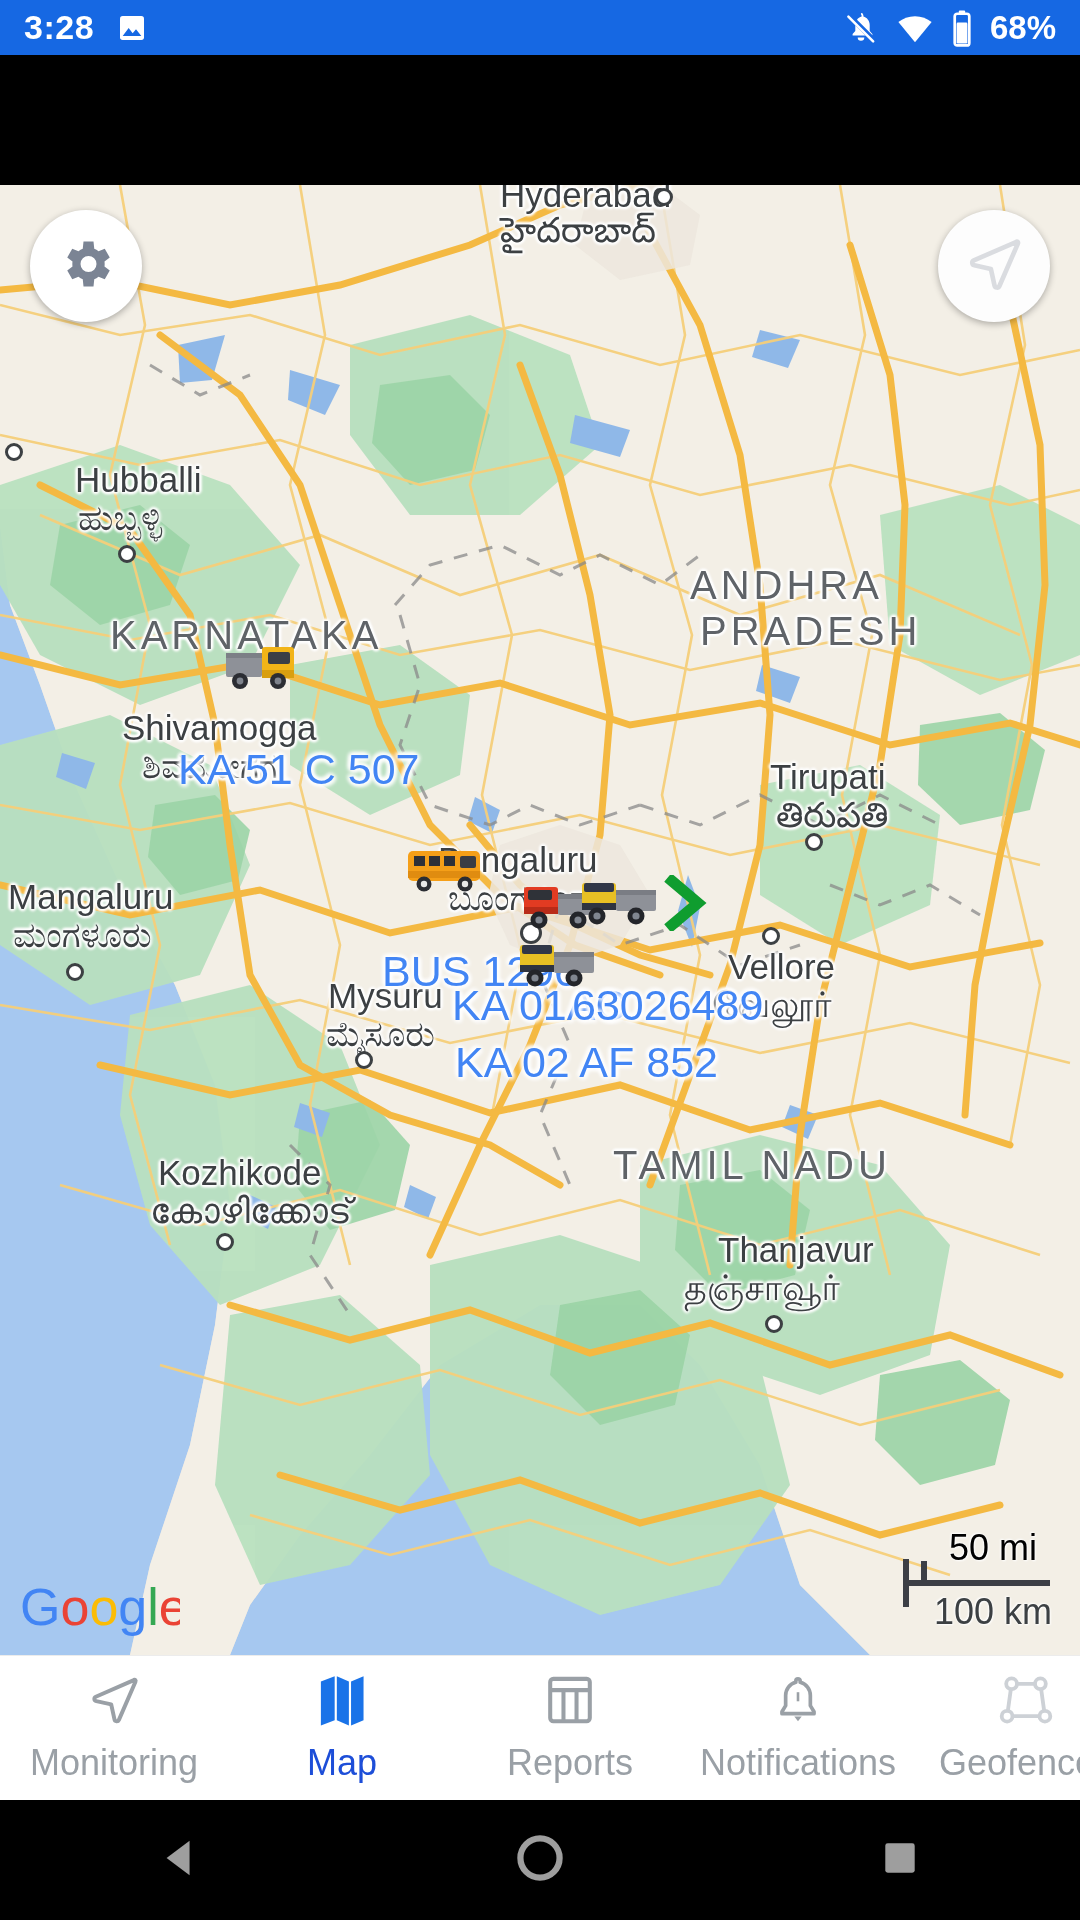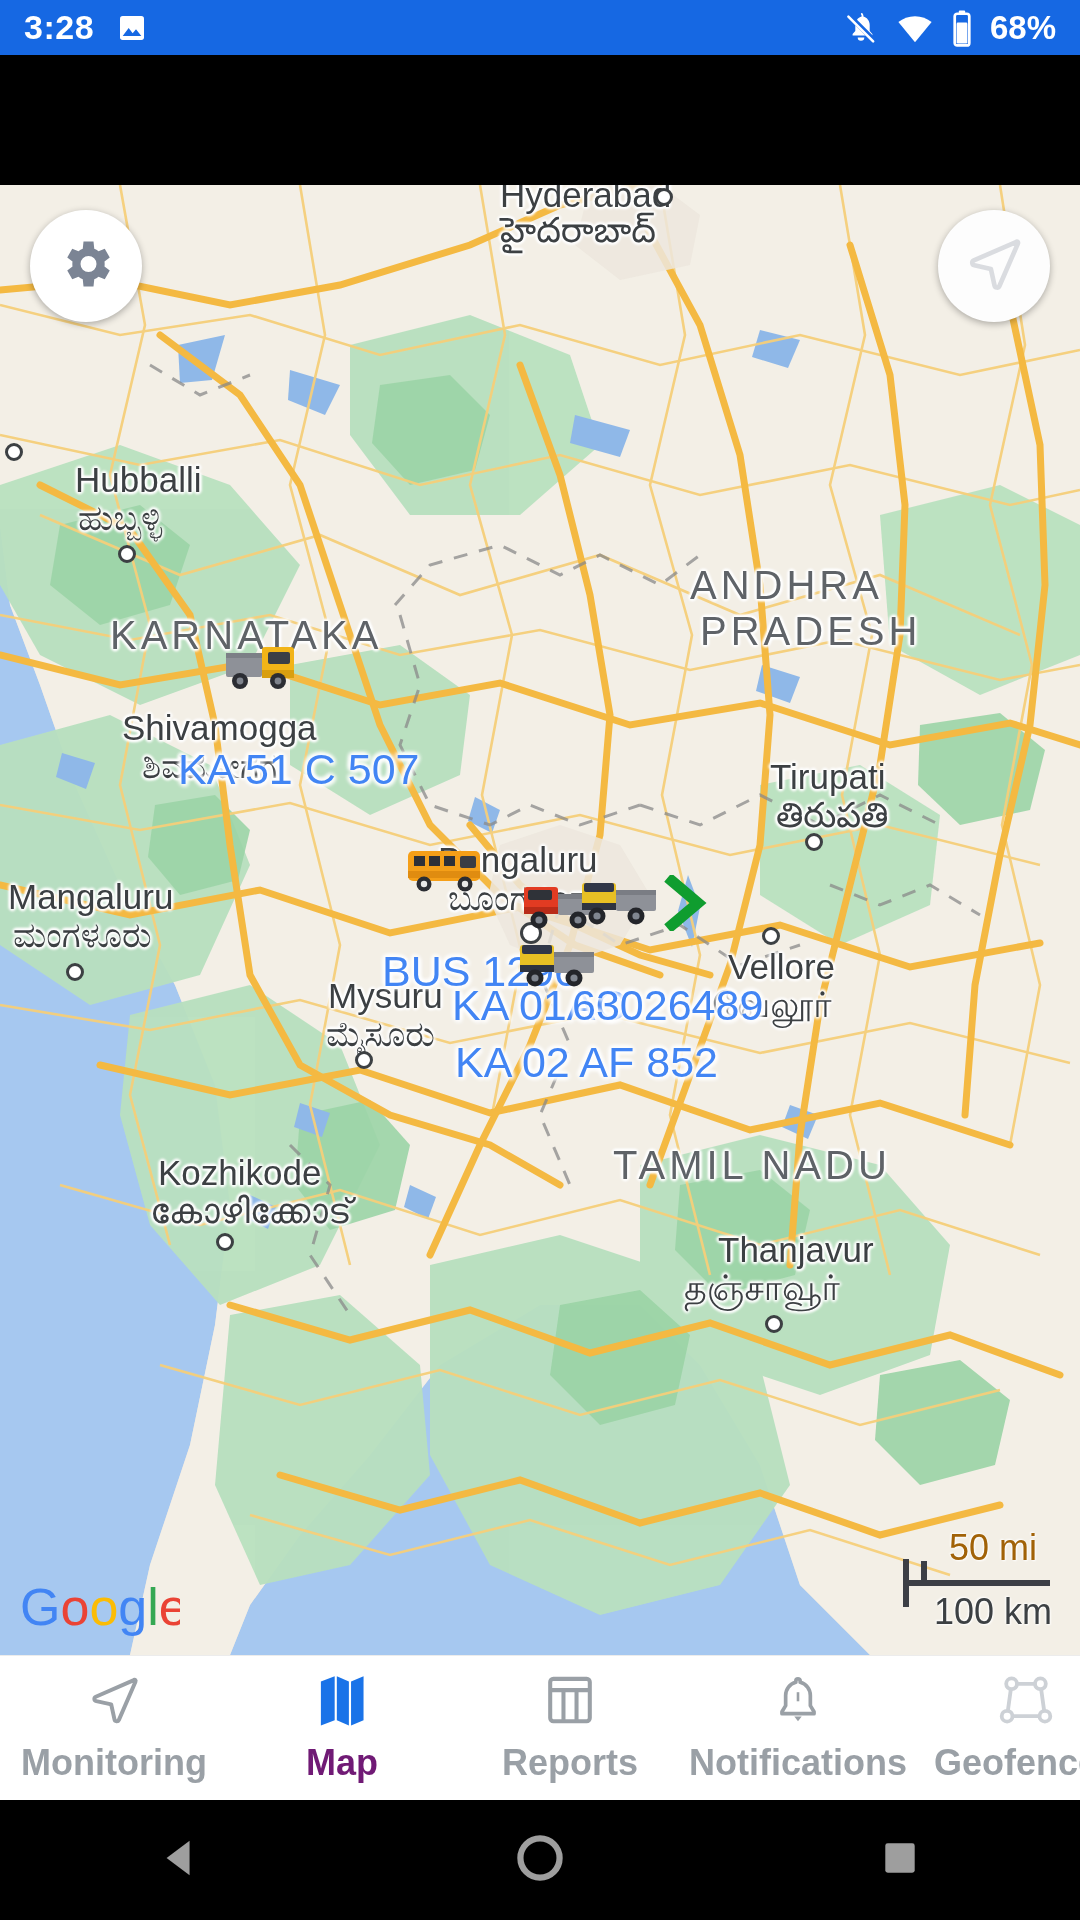--- a/index.html
+++ b/index.html
@@ -58,35 +58,35 @@
                            0 -2px 4px #fff, 2px 2px 4px #fff, -2px -2px 4px #fff; }
 
   .citydot { position:absolute; width:18px; height:18px; border-radius:50%;
              background:#fff; border:3px solid #3c4043; }
 
   
   .vmark { position:absolute; }
 
   
   .scalebar { position:absolute; right:28px; bottom:22px; text-align:center; }
-  .sb-mi  { font-size:36px; color:#a16207; text-shadow:1px 1px 2px #fff,-1px -1px 2px #fff; }
+  .sb-mi  { font-size:36px; color:#000000; text-shadow:1px 1px 2px #fff,-1px -1px 2px #fff; }
   .sb-km  { font-size:36px; color:#3c4043; text-shadow:1px 1px 2px #fff,-1px -1px 2px #fff; }
   .sb-line{ position:relative; height:6px; }
 
   
   .glogo { position:absolute; left:20px; bottom:18px; font-size:0; }
 
   
   .bottomnav { position:absolute; top:1655px; left:0; width:1080px; height:145px;
                background:#fff; display:flex; align-items:center;
                border-top:1px solid #ececec; overflow:hidden; }
   .navitem { flex:0 0 228px; display:flex; flex-direction:column;
              align-items:center; justify-content:center; gap:10px; height:100%; }
-  .navlabel { font-size:36px; color:#9aa0a6;font-weight:bold; }
-  .navitem.active .navlabel { color:#701a75;text-align:center; }
+  .navlabel { font-size:36px; color:#9aa0a6; }
+  .navitem.active .navlabel { color:#1d4ed8;text-align:center; }
 
   
   .androidnav { position:absolute; top:1800px; left:0; width:1080px; height:120px;
                 background:#000; display:flex; align-items:center;
                 justify-content:space-around; }
   .anav-btn { display:flex; align-items:center; justify-content:center;
               width:180px; height:120px; }
 </style>
 </head>
 <body>

